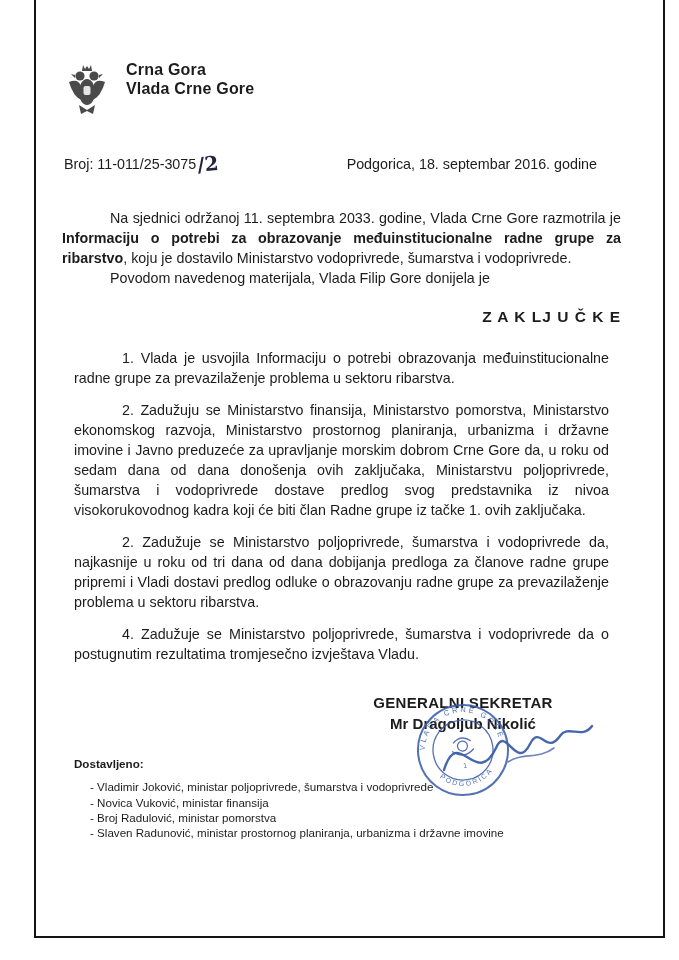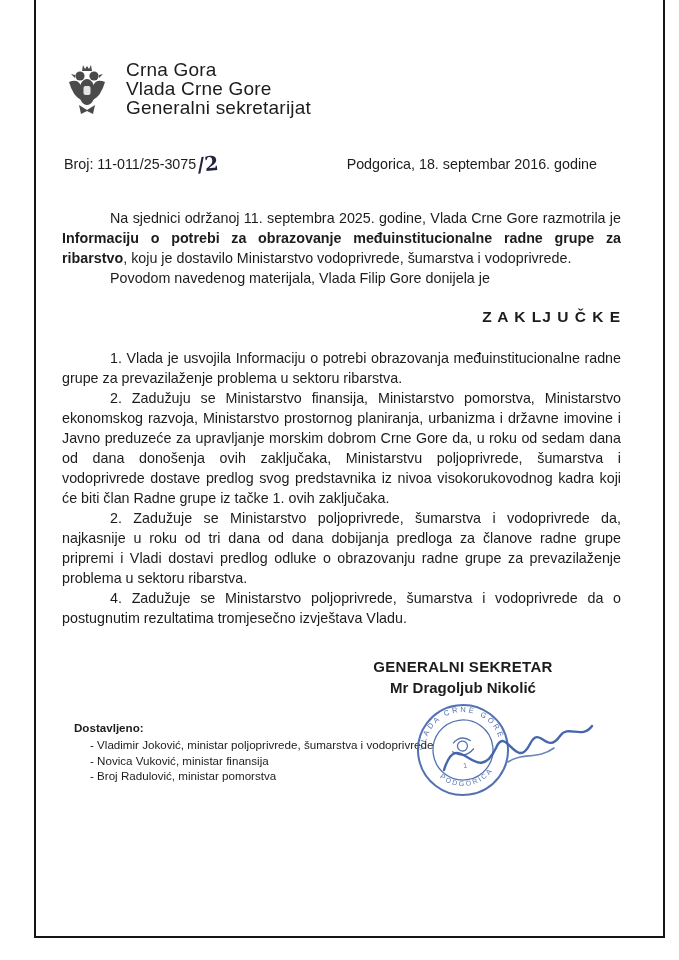--- a/index.html
+++ b/index.html
@@ -21,21 +21,21 @@
     pointer-events:none;
   }
   .content{
     position:relative;
     padding:60px 58px 0 62px;
   }
   
   .header-row{display:flex;align-items:flex-start;gap:18px;margin-left:4px;}
   .emblem{flex:0 0 auto;margin-top:2px;}
   .header-text div{
-    font-weight:normal;font-size:19px;line-height:19px;letter-spacing:.2px;
+    font-weight:bold;font-size:16px;line-height:19px;letter-spacing:.2px;
   }
   
   .ref-row{
     display:flex;justify-content:space-between;align-items:baseline;
     margin-top:26px;font-size:14.3px;
   }
   .ref-left{padding-left:2px;}
   .hand{
     display:inline-block;
     font-size:20px;font-weight:600;color:#23233b;
@@ -53,34 +53,34 @@
   }
   .para + .para{margin-top:0;}
   .b{font-weight:bold;}
   .title{
     text-align:right;
     font-weight:bold;
     font-size:15.5px;
     letter-spacing:1px;
     margin:18px 0 20px 0;
   }
-  .concl p{margin:0;}
+  .concl p{margin:12px;}
   
   .signature{
     margin:30px 28px 0 auto;
     width:260px;
     text-align:center;
   }
   .sig-title{font-weight:bold;font-size:15px;letter-spacing:.3px;}
   .sig-name{font-weight:bold;font-size:15px;margin-top:4px;}
   
   .stamp{position:absolute;left:388px;top:688px;}
   
   .distribution{margin-top:24px;margin-left:12px;font-size:11.6px;line-height:1.32;}
-  .dist-head{font-weight:bold;margin-bottom:2px;}
+  .dist-head{font-weight:bold;margin-bottom:8px;}
   .dist-item{white-space:nowrap;margin-left:16px;}
 </style>
 </head>
 <body>
 
 <div class="page">
   <div class="frame"></div>
 
   <div class="content">
 
@@ -103,31 +103,30 @@
 
             <rect x="17.5" y="24" width="7" height="9" rx="2" fill="#ffffff" opacity="0.85"></rect>
 
             <path d="M13 43 L21 48 L29 43 L27 52 L21 49 L15 52 Z"></path>
           </g>
         </svg>
       </div>
       <div class="header-text">
         <div>Crna Gora</div>
         <div>Vlada Crne Gore</div>
-        <div>Generalni sekretarijat</div>
       </div>
     </div>
 
     <div class="ref-row">
       <div class="ref-left"><span>Broj: 11-011/25-3075</span><span class="hand">/2</span></div>
       <div class="ref-right">Podgorica, 18. septembar 2016. godine</div>
     </div>
 
     <div class="bodytext">
-      <p class="para"><span>Na sjednici održanoj 11. septembra 2025. godine, Vlada Crne Gore razmotrila je </span><span class="b">Informaciju o potrebi za obrazovanje međuinstitucionalne radne grupe za ribarstvo</span><span>, koju je dostavilo Ministarstvo vodoprivrede, šumarstva i vodoprivrede.</span></p>
+      <p class="para"><span>Na sjednici održanoj 11. septembra 2033. godine, Vlada Crne Gore razmotrila je </span><span class="b">Informaciju o potrebi za obrazovanje međuinstitucionalne radne grupe za ribarstvo</span><span>, koju je dostavilo Ministarstvo vodoprivrede, šumarstva i vodoprivrede.</span></p>
       <p class="para">Povodom navedenog materijala, Vlada Filip Gore donijela je</p>
 
       <div class="title">Z A K LJ U Č K E</div>
 
       <div class="concl">
         <p class="para">1. Vlada je usvojila Informaciju o potrebi obrazovanja međuinstitucionalne radne grupe za prevazilaženje problema u sektoru ribarstva.</p>
         <p class="para">2. Zadužuju se Ministarstvo finansija, Ministarstvo pomorstva, Ministarstvo ekonomskog razvoja, Ministarstvo prostornog planiranja, urbanizma i državne imovine i Javno preduzeće za upravljanje morskim dobrom Crne Gore da, u roku od sedam dana od dana donošenja ovih zaključaka, Ministarstvu poljoprivrede, šumarstva i vodoprivrede dostave predlog svog predstavnika iz nivoa visokorukovodnog kadra koji će biti član Radne grupe iz tačke 1. ovih zaključaka.</p>
         <p class="para">2. Zadužuje se Ministarstvo poljoprivrede, šumarstva i vodoprivrede da, najkasnije u roku od tri dana od dana dobijanja predloga za članove radne grupe pripremi i Vladi dostavi predlog odluke o obrazovanju radne grupe za prevazilaženje problema u sektoru ribarstva.</p>
         <p class="para">4. Zadužuje se Ministarstvo poljoprivrede, šumarstva i vodoprivrede da o postugnutim rezultatima tromjesečno izvještava Vladu.</p>
       </div>
@@ -136,20 +135,21 @@
     <div class="signature">
       <div class="sig-title">GENERALNI SEKRETAR</div>
       <div class="sig-name">Mr Dragoljub Nikolić</div>
     </div>
 
     <div class="distribution">
       <div class="dist-head">Dostavljeno:</div>
       <div class="dist-item">- Vladimir Joković, ministar poljoprivrede, šumarstva i vodoprivrede</div>
       <div class="dist-item">- Novica Vuković, ministar finansija</div>
       <div class="dist-item">- Broj Radulović, ministar pomorstva</div>
+      <div class="dist-item">- Slaven Radunović, ministar prostornog planiranja, urbanizma i državne imovine</div>
     </div>
 
   </div>
 
   <svg class="stamp" width="215" height="132" viewBox="0 0 215 132" aria-hidden="true">
     <defs>
       <path id="arcTop" d="M 37,62 A 38 38 0 1 1 113,62"></path>
       <path id="arcBot" d="M 39,62 A 36 36 0 0 0 111,62"></path>
     </defs>
     <g transform="rotate(-8 75 62)" opacity="0.88">

